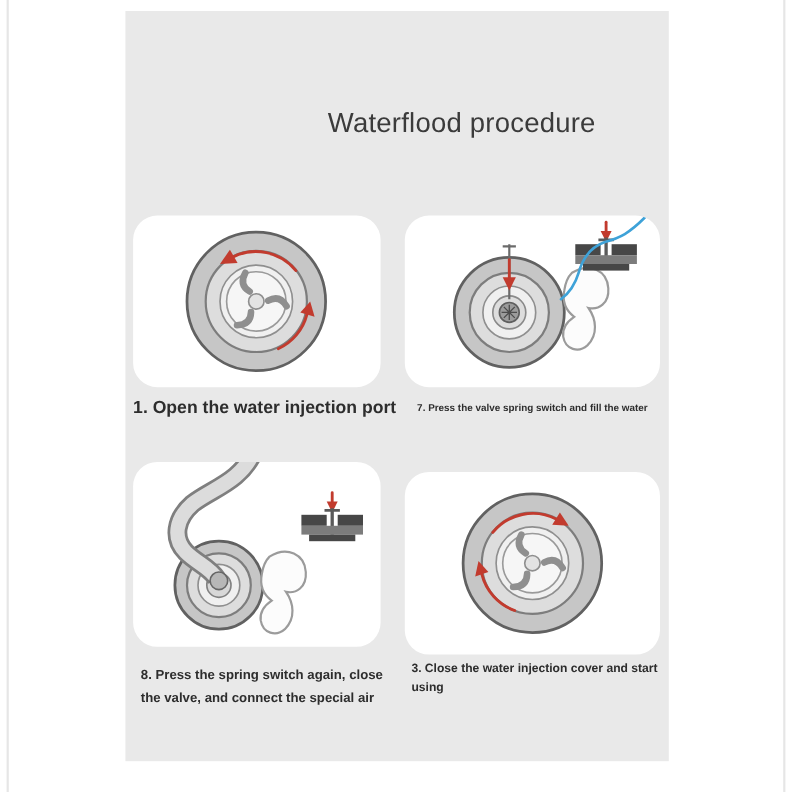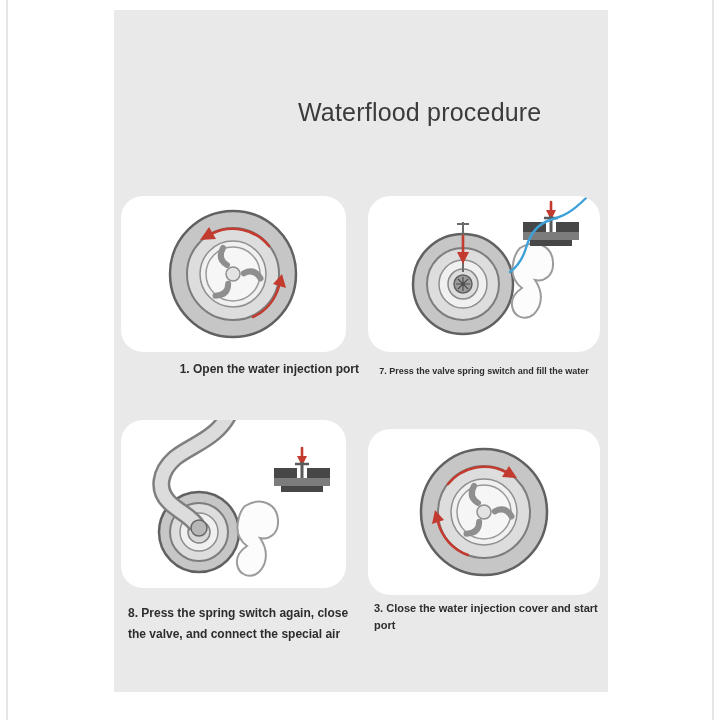--- a/index.html
+++ b/index.html
@@ -24,21 +24,21 @@
     position:absolute; background:var(--card-bg,#ffffff);
     border-radius:22px; overflow:hidden;
   }
   .card svg { display:block; width:100%; height:100%; }
   .card-1 { left:7px;   top:186px; width:225px; height:156px; }
   .card-2 { left:254px; top:186px; width:232px; height:156px; }
   .card-3 { left:7px;   top:410px; width:225px; height:168px; }
   .card-4 { left:254px; top:419px; width:232px; height:166px; }
   .caption { position:absolute; margin:0; font-weight:700; color:var(--caption-color,#2d2d2d); }
   .caption span { display:block; white-space:nowrap; }
-  .caption-1 { left:20px;   top:352px; width:225px; text-align:right; font-size:12px; }
+  .caption-1 { left:7px;   top:352px; width:225px; text-align:right; font-size:16px; }
   .caption-2 { left:254px; top:356px; width:232px; text-align:center; font-size:9px; }
   .caption-3 { left:14px;  top:593px; width:225px; text-align:left; font-size:12px; line-height:21px; }
   .caption-4 { left:260px; top:590px; width:228px; text-align:left; font-size:11px; line-height:17px; }
 
   
   .tire { fill:var(--wheel-tire,#c6c6c6); stroke:var(--wheel-outline,#616161); stroke-width:2.5; }
   .rim  { fill:var(--wheel-rim,#dddddd);  stroke:#7d7d7d; stroke-width:2; }
   .hub  { fill:var(--wheel-hub,#f0f0f0);  stroke:#8f8f8f; stroke-width:1.5; }
   .capring { fill:#f6f6f6; stroke:#9a9a9a; stroke-width:1.5; }
   .slot { stroke:#8f8f8f; stroke-width:6; fill:none; stroke-linecap:round; }
@@ -180,17 +180,17 @@
         <g>
           <path class="arrow-red-line" d="M80,55 A47,47 0 0 1 138,43"></path>
           <polygon class="arrow-red-head" points="149,49 141,37 134,48"></polygon>
           <path class="arrow-red-line" d="M100,126 A47,47 0 0 1 70,93"></path>
           <polygon class="arrow-red-head" points="67,81 64,95 76,91"></polygon>
         </g>
       </svg>
     </div>
     <p class="caption caption-4">
       <span>3. Close the water injection cover and start</span>
-      <span>port</span>
+      <span>using</span>
     </p>
 
   </div>
 </div>
 
 </body></html>

